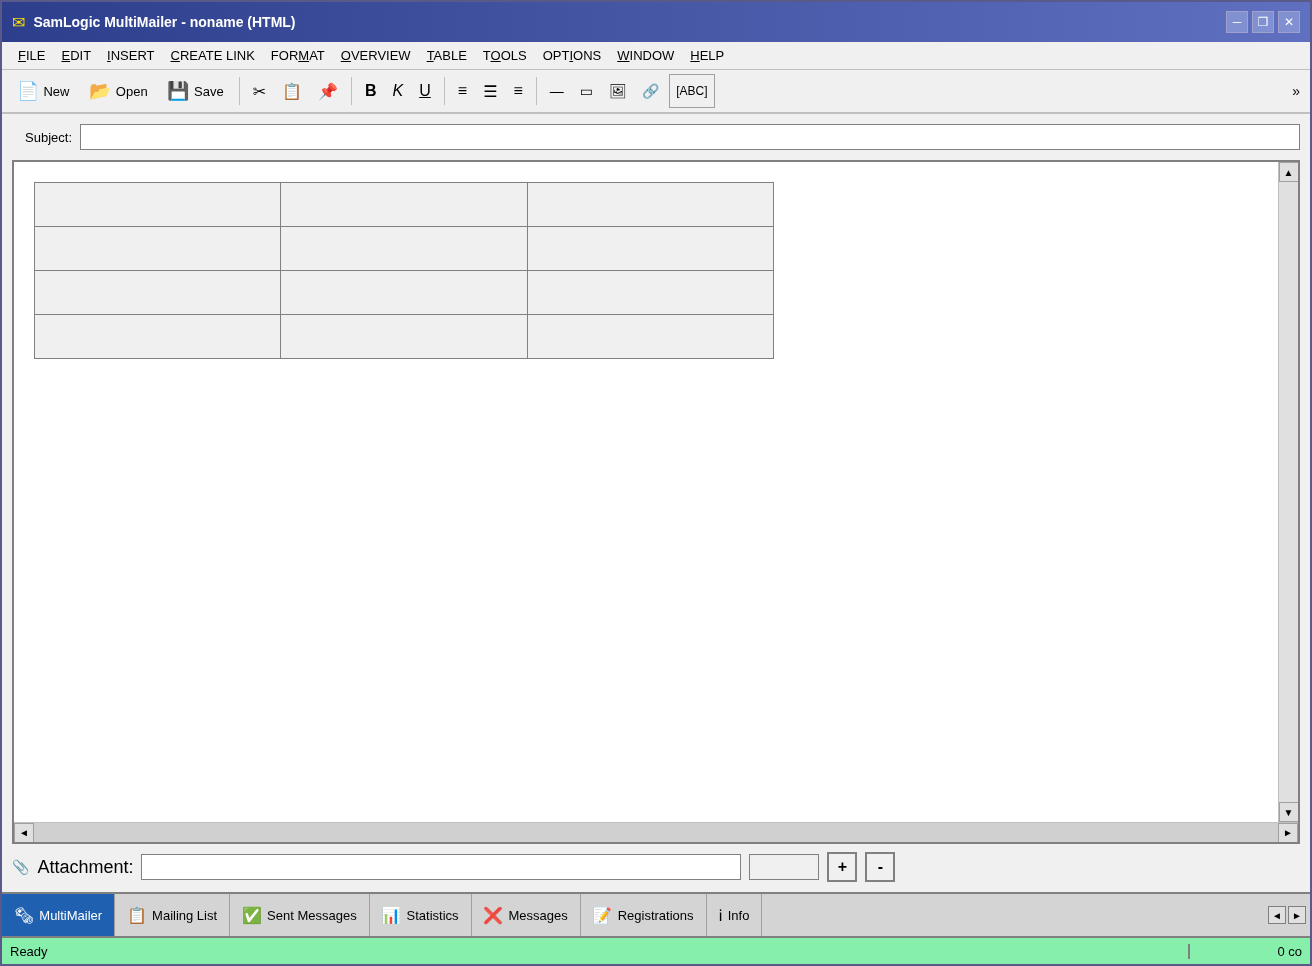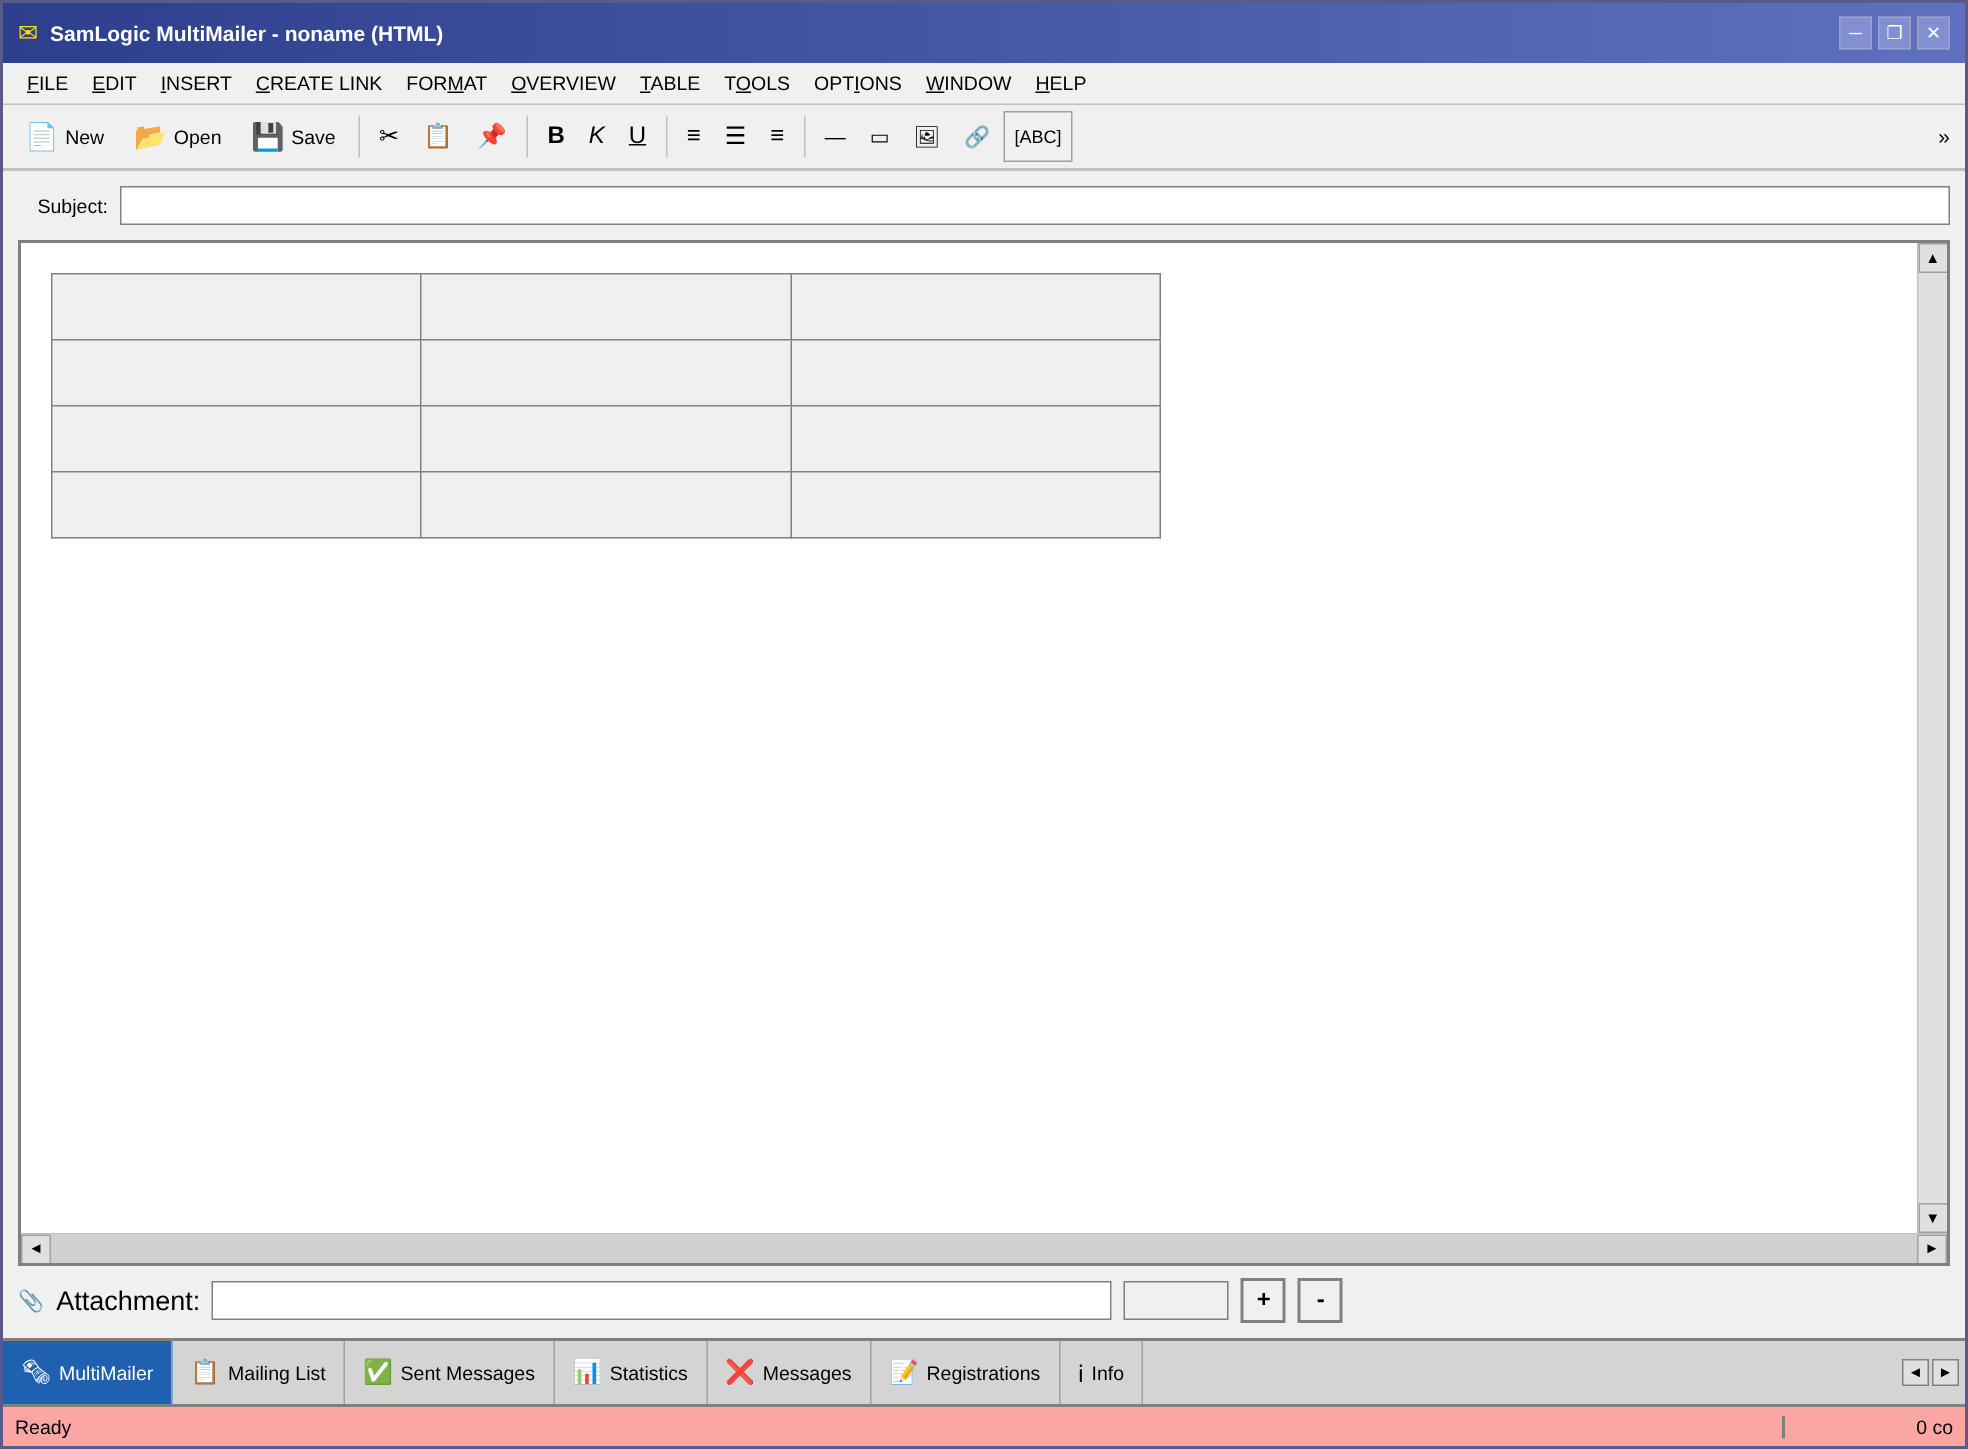--- a/index.html
+++ b/index.html
@@ -309,21 +309,21 @@
       display: flex;
       align-items: center;
       justify-content: center;
       cursor: pointer;
       font-size: 10px;
     }
 
     .status-bar {
       display: flex;
       align-items: center;
-      background: #fca5a5;
+      background: #86efac;
       border-top: 2px solid #808080;
       height: 28px;
       flex-shrink: 0;
     }
     .status-left {
       flex: 1;
       padding: 0 8px;
       font-size: 13px;
       border-right: 2px solid #808080;
     }

